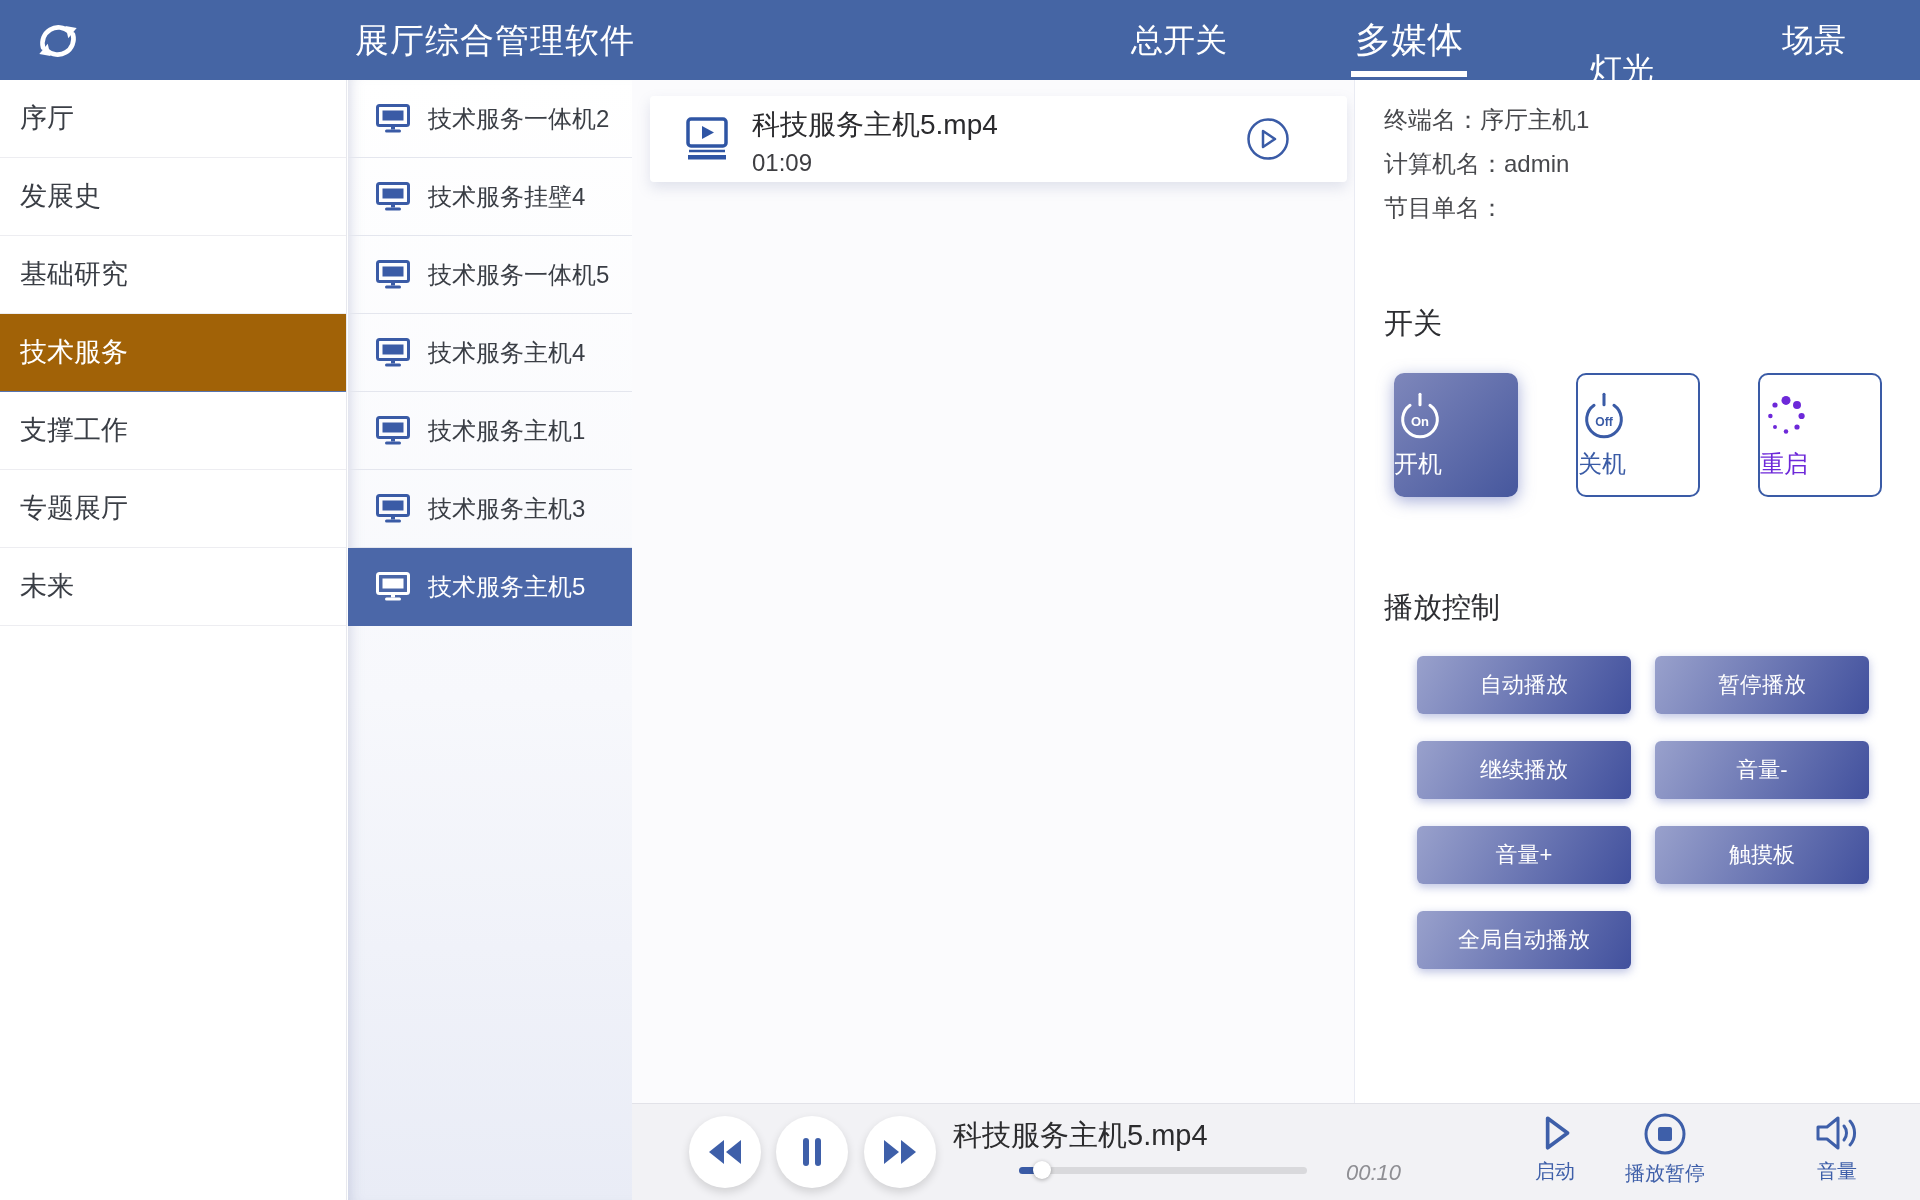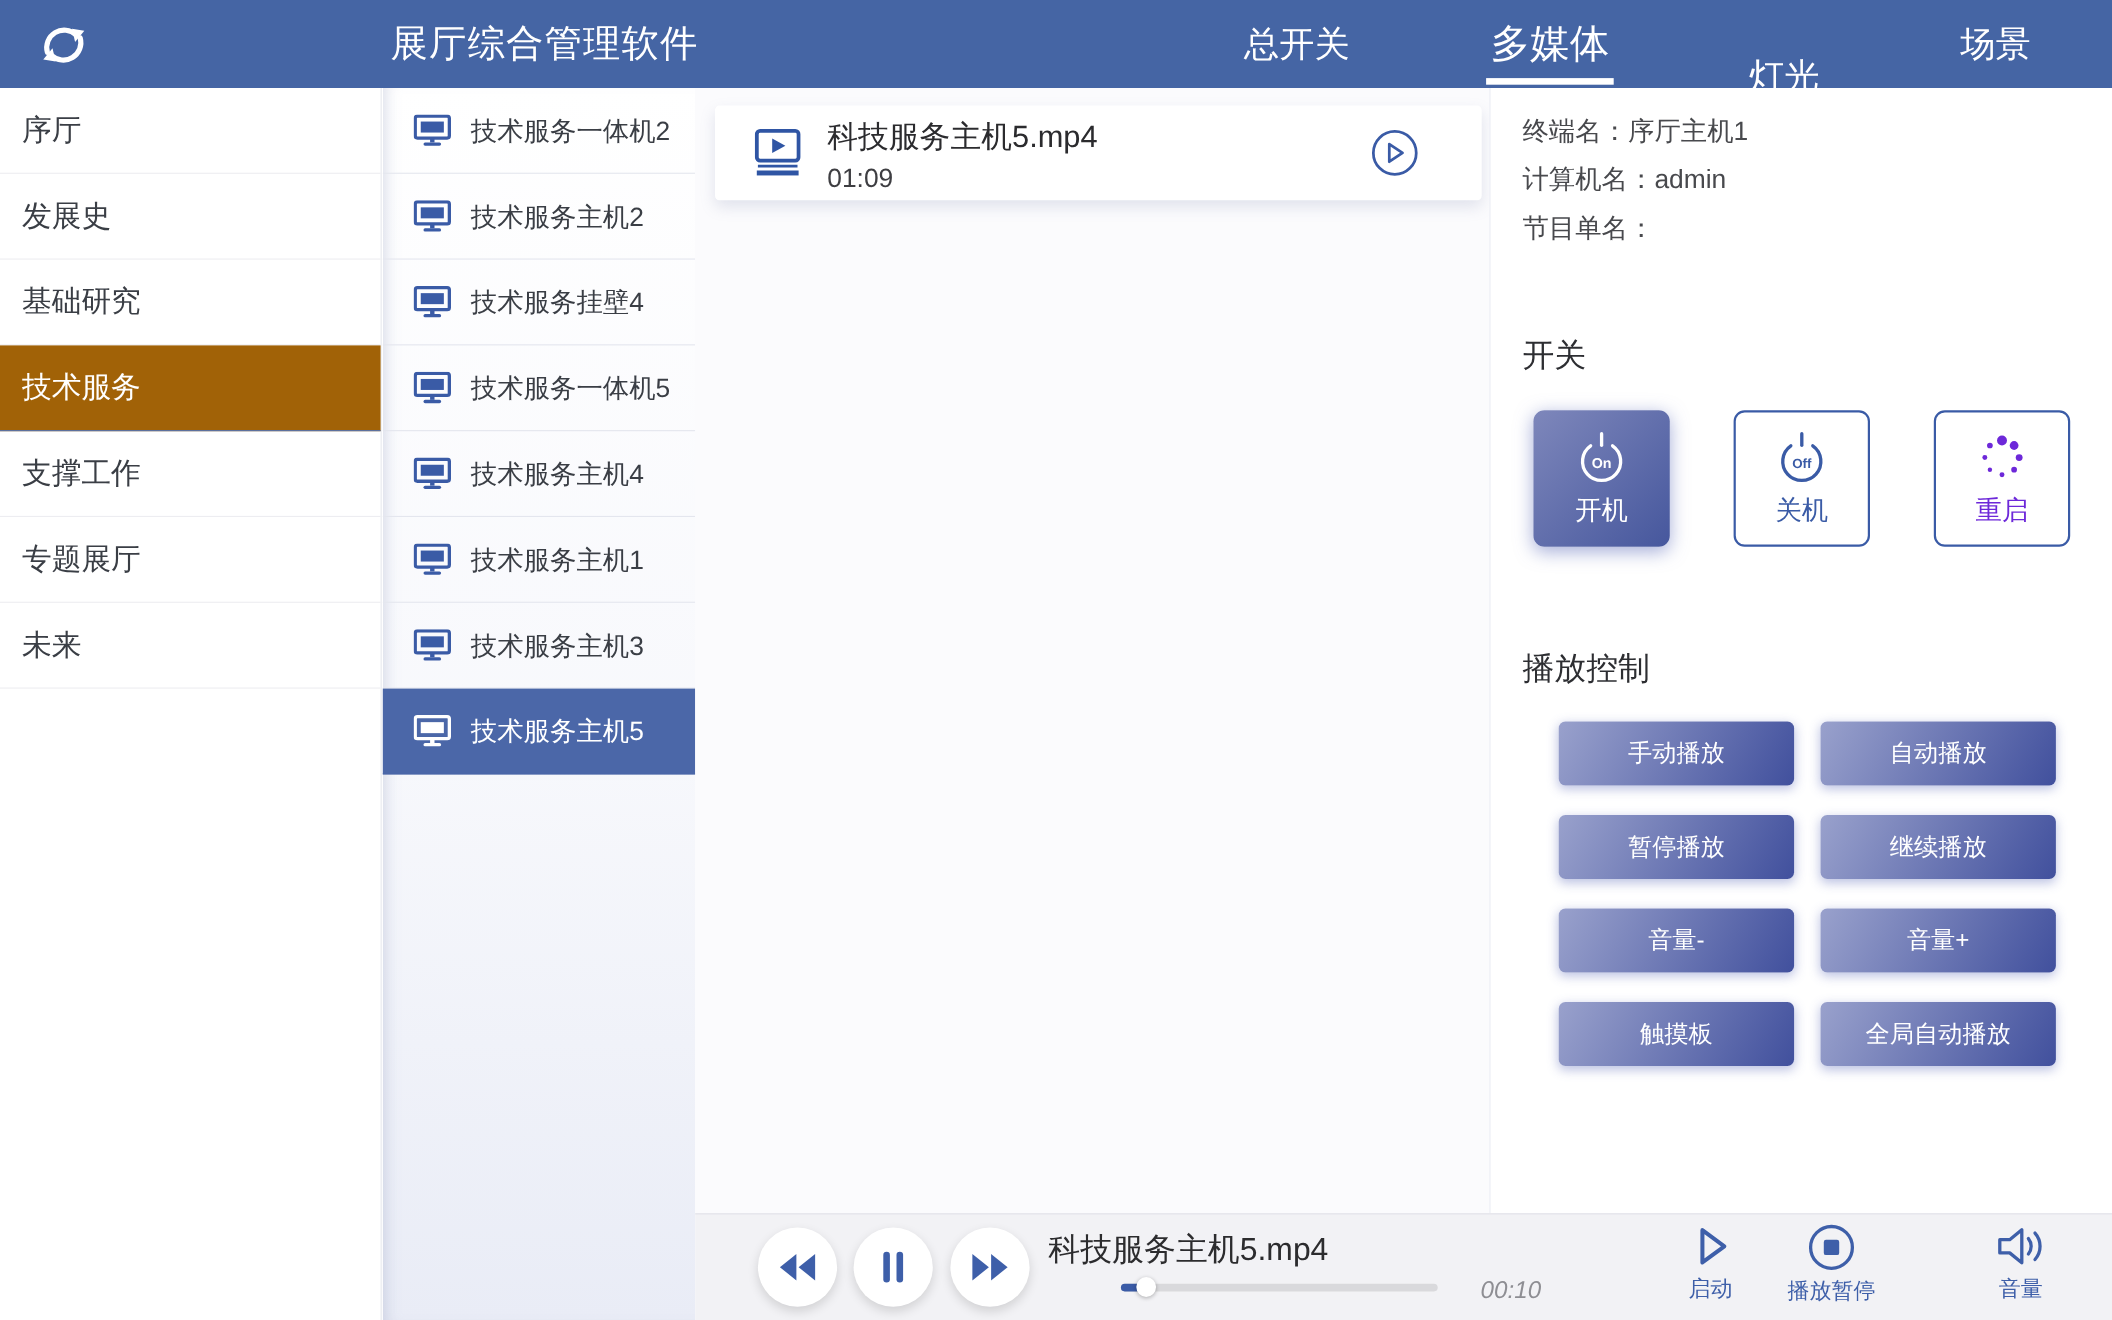--- a/index.html
+++ b/index.html
@@ -47,21 +47,21 @@
   .playbtn{position:absolute;left:596px;top:21px;width:44px;height:44px;color:#3a5ba6;cursor:pointer;}
 
   
   .right{position:absolute;left:1354px;top:80px;right:0;bottom:97px;background:#fff;
          border-left:1px solid #e9ebf3;box-sizing:border-box;}
   .info{position:absolute;left:29px;top:18px;font-size:24px;color:#48494d;line-height:44px;}
   .sectitle{position:absolute;left:29px;font-size:29px;color:#2d2e32;font-weight:500;}
   .t-power{top:224px;}
   .t-play{top:508px;}
   .pbtn{position:absolute;width:124px;height:124px;border-radius:10px;box-sizing:border-box;
-        display:flex;flex-direction:column;align-items:center;justify-content:center;
+        display:flex;flex-direction:column;justify-content:center;
         gap:6px;cursor:pointer;font-size:24px;}
   .pbtn svg{width:52px;height:52px;}
   .pbtn.on{left:39px;top:293px;color:#fff;
            background:linear-gradient(135deg,#7e87bb 0%,#46579d 100%);
            box-shadow:0 4px 16px rgba(95,110,185,.55);}
   .pbtn.off{left:221px;top:293px;color:#3a5ba6;background:#fff;border:2px solid #3a5ba6;}
   .pbtn.restart{left:403px;top:293px;color:#6d28d9;background:#fff;border:2px solid #3a5ba6;}
   .grid{position:absolute;left:62px;top:576px;width:452px;display:grid;
         grid-template-columns:214px 214px;column-gap:24px;row-gap:27px;}
   .gbtn{height:58px;border-radius:6px;display:flex;align-items:center;justify-content:center;
@@ -131,29 +131,20 @@
       </svg>
     <span>技术服务一体机2</span>
   </div>
   <div class="c2item">
     <svg class="micon" viewBox="0 0 34 30">
         <rect x="1.5" y="1.5" width="31" height="20" rx="2" fill="none" stroke="currentColor" stroke-width="3"></rect>
         <rect x="6.5" y="6.5" width="21" height="10" fill="currentColor"></rect>
         <rect x="15" y="21.5" width="4" height="4" fill="currentColor"></rect>
         <rect x="9" y="25.5" width="16" height="3" rx="1.5" fill="currentColor"></rect>
       </svg>
-    <span>技术服务主机2</span>
-  </div>
-  <div class="c2item">
-    <svg class="micon" viewBox="0 0 34 30">
-        <rect x="1.5" y="1.5" width="31" height="20" rx="2" fill="none" stroke="currentColor" stroke-width="3"></rect>
-        <rect x="6.5" y="6.5" width="21" height="10" fill="currentColor"></rect>
-        <rect x="15" y="21.5" width="4" height="4" fill="currentColor"></rect>
-        <rect x="9" y="25.5" width="16" height="3" rx="1.5" fill="currentColor"></rect>
-      </svg>
     <span>技术服务挂壁4</span>
   </div>
   <div class="c2item">
     <svg class="micon" viewBox="0 0 34 30">
         <rect x="1.5" y="1.5" width="31" height="20" rx="2" fill="none" stroke="currentColor" stroke-width="3"></rect>
         <rect x="6.5" y="6.5" width="21" height="10" fill="currentColor"></rect>
         <rect x="15" y="21.5" width="4" height="4" fill="currentColor"></rect>
         <rect x="9" y="25.5" width="16" height="3" rx="1.5" fill="currentColor"></rect>
       </svg>
     <span>技术服务一体机5</span>
@@ -252,21 +243,20 @@
       <circle cx="17.3" cy="42.7" r="2.3" fill="currentColor"></circle>
       <circle cx="12" cy="30" r="2.6" fill="currentColor"></circle>
       <circle cx="17.3" cy="17.3" r="3" fill="currentColor"></circle>
     </svg>
     <span>重启</span>
   </div>
 
   <div class="sectitle t-play">播放控制</div>
 
   <div class="grid">
-    <div class="gbtn">手动播放</div>
     <div class="gbtn">自动播放</div>
     <div class="gbtn">暂停播放</div>
     <div class="gbtn">继续播放</div>
     <div class="gbtn">音量-</div>
     <div class="gbtn">音量+</div>
     <div class="gbtn">触摸板</div>
     <div class="gbtn">全局自动播放</div>
   </div>
 </div>
 

